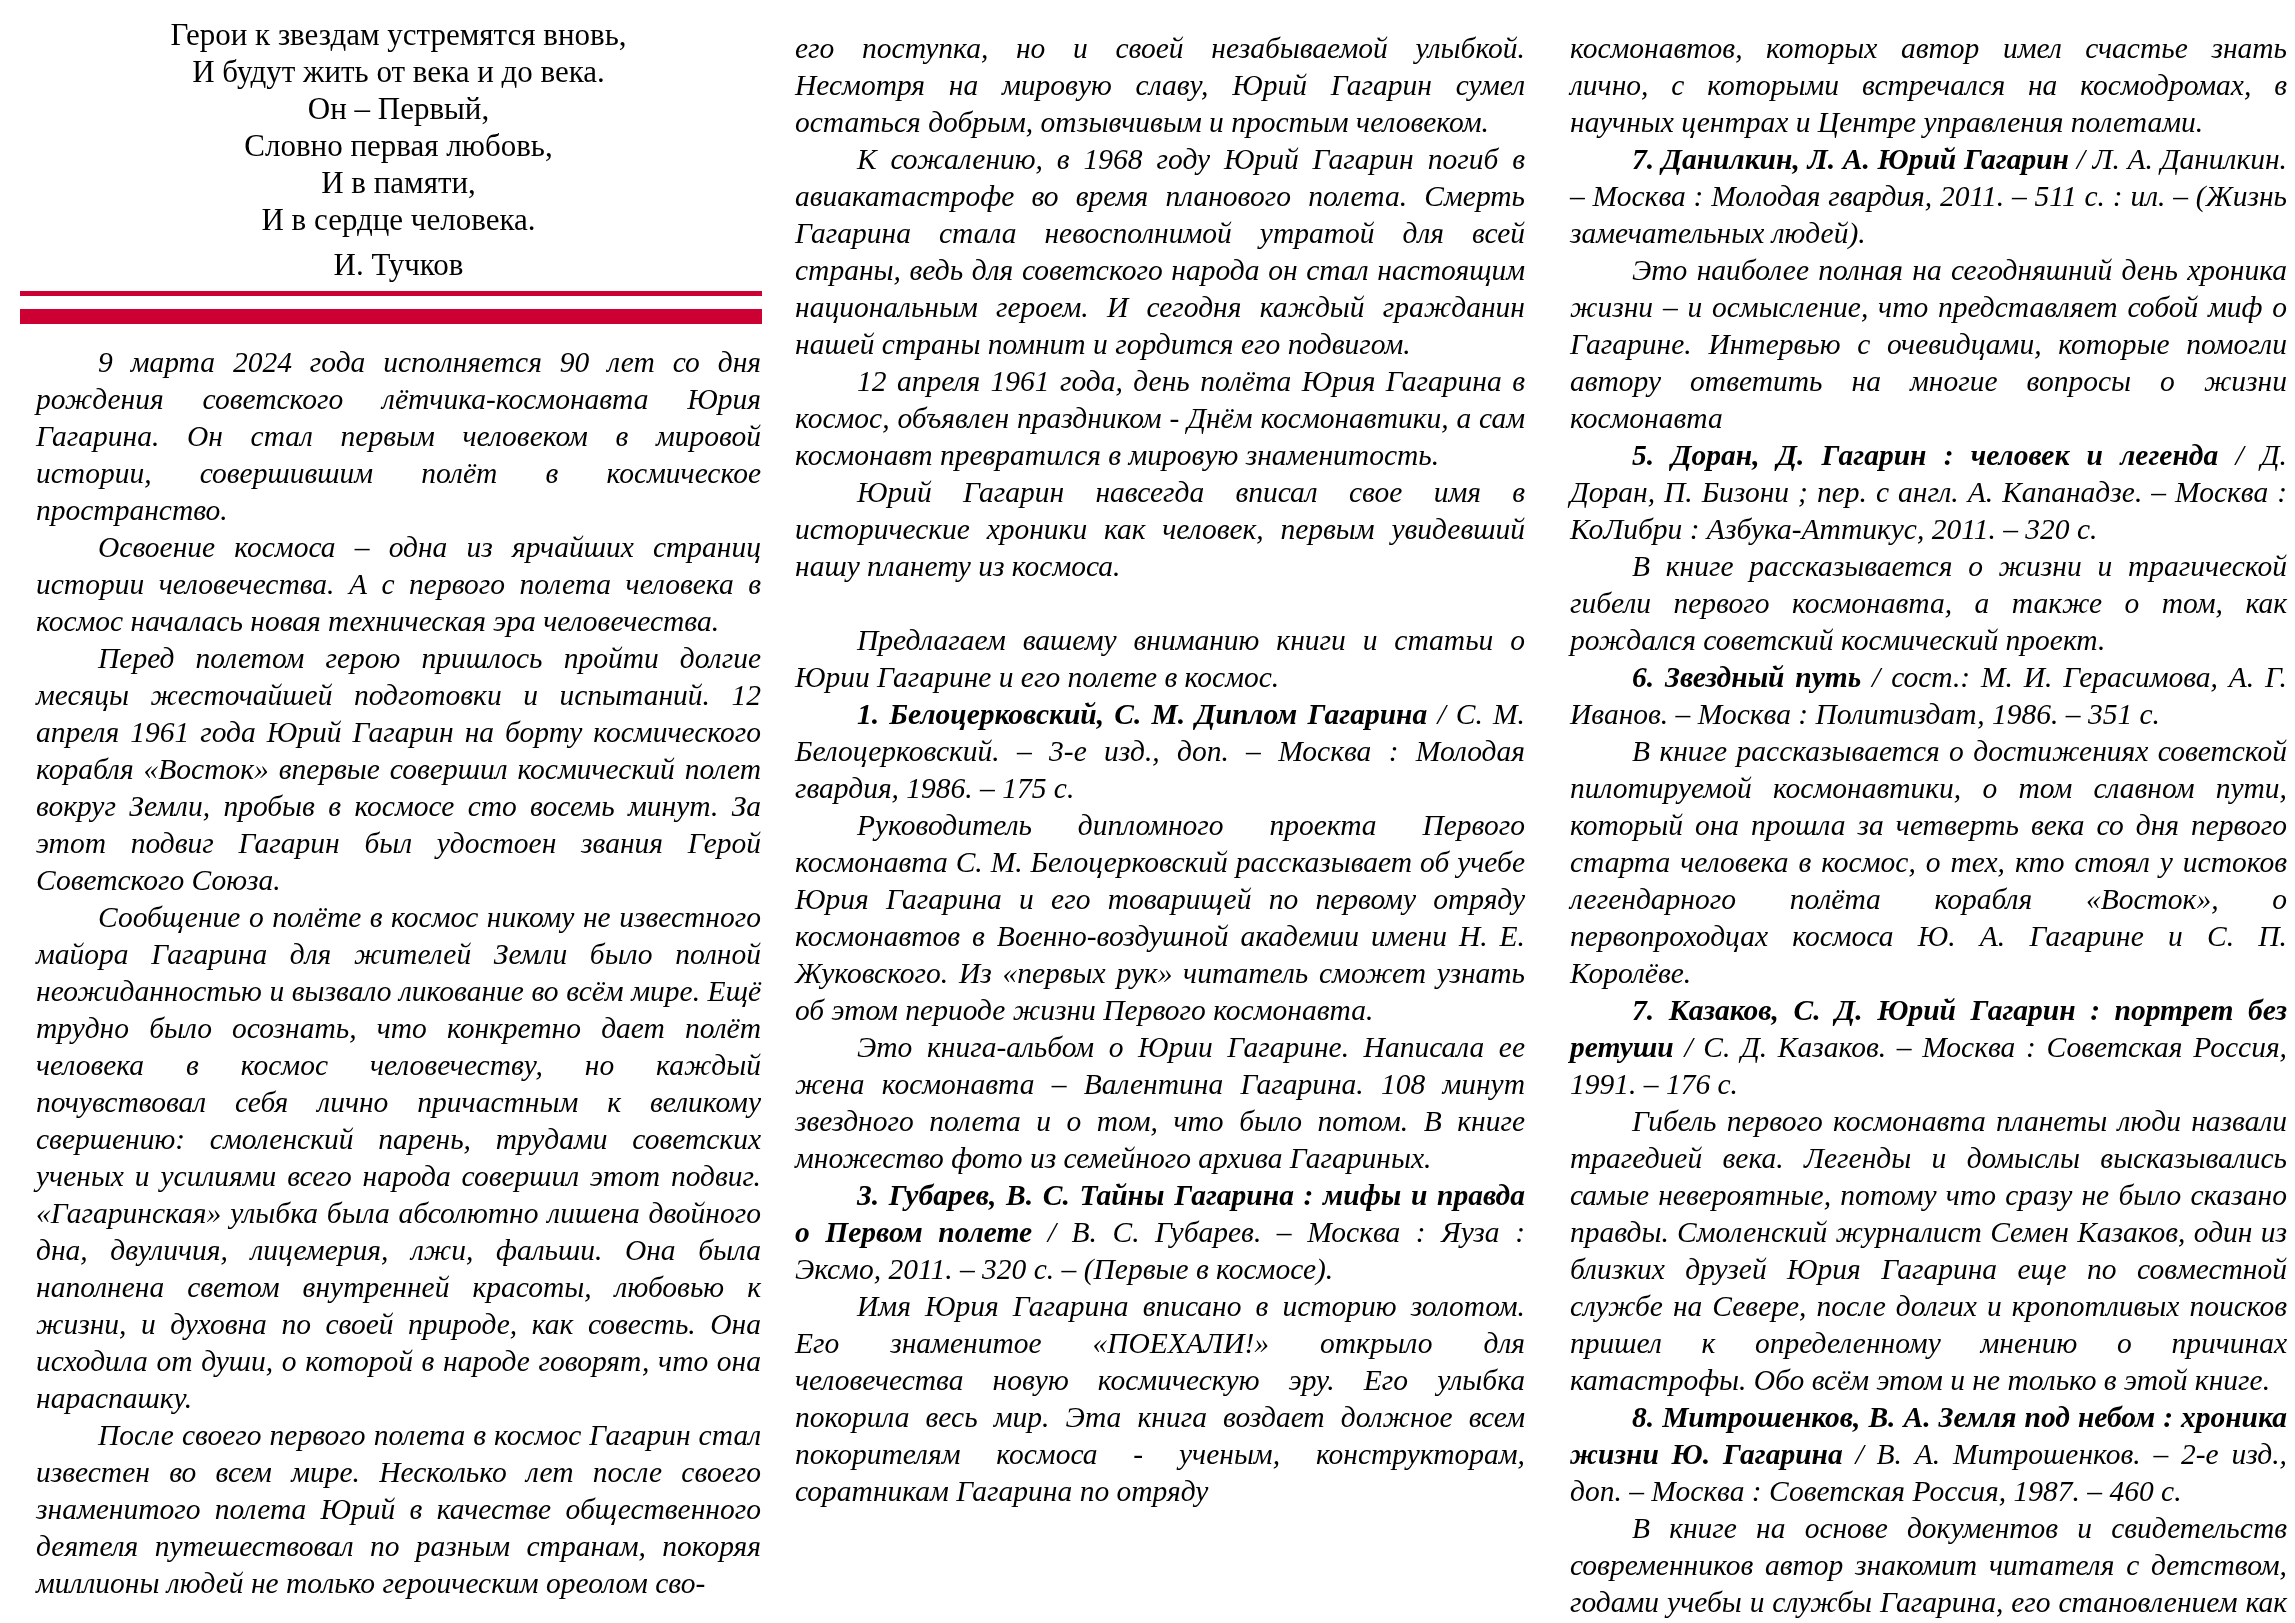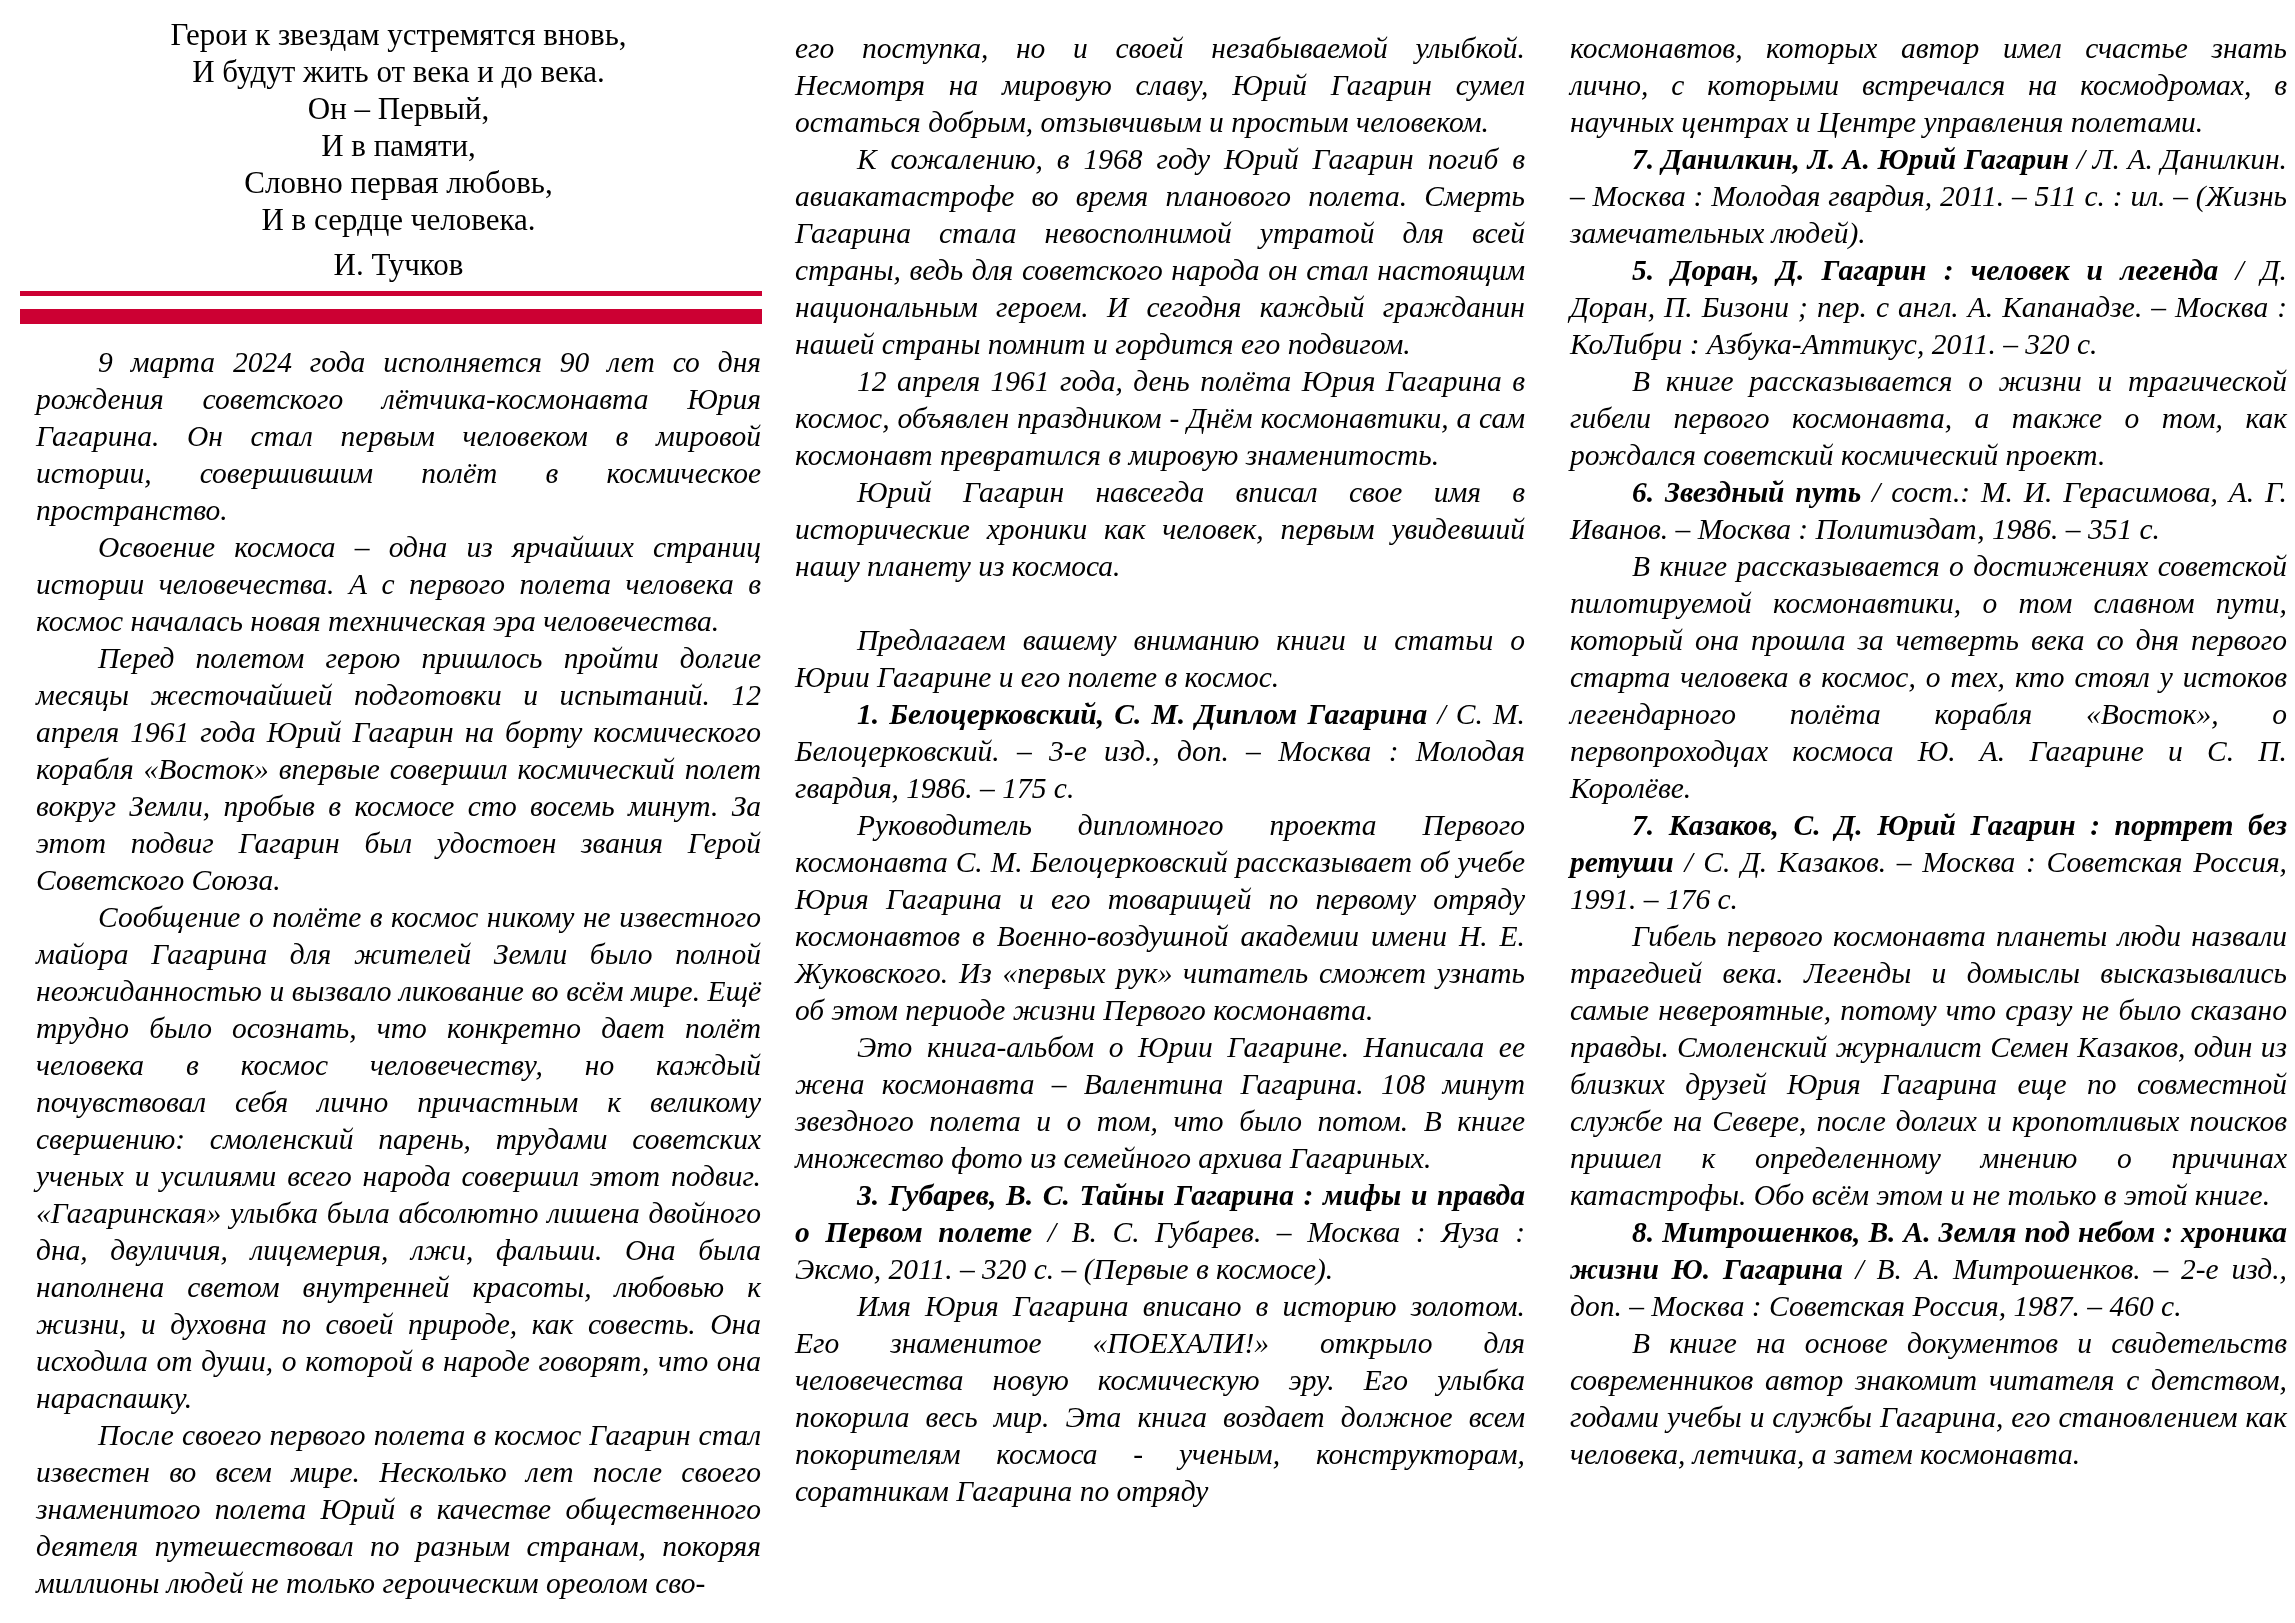--- a/index.html
+++ b/index.html
@@ -42,22 +42,22 @@
 </head>
 <body>
 
 <div class="page">
   <div class="col col-1">
     <div class="poem">
       <div>
           <div class="poem-line">Герои к звездам устремятся вновь,</div>
           <div class="poem-line">И будут жить от века и до века.</div>
           <div class="poem-line">Он – Первый,</div>
+          <div class="poem-line">Словно первая любовь,</div>
           <div class="poem-line">И в памяти,</div>
-          <div class="poem-line">Словно первая любовь,</div>
           <div class="poem-line">И в сердце человека.</div>
         </div>
       <div class="poem-line poem-author">И. Тучков</div>
     </div>
     <div class="rule rule-thin" style="background: rgb(204, 0, 51);"></div>
     <div class="rule rule-thick" style="background: rgb(204, 0, 51);"></div>
     <div class="col-body">
         <p class="para"><span>9 марта 2024 года исполняется 90 лет со дня рождения советского лётчика-космонавта Юрия Гагарина. Он стал первым человеком в мировой истории, совершившим полёт в космическое пространство.</span></p>
         <p class="para"><span>Освоение космоса – одна из ярчайших страниц истории человечества. А с первого полета человека в космос началась новая техническая эра человечества.</span></p>
         <p class="para"><span>Перед полетом герою пришлось пройти долгие месяцы жесточайшей подготовки и испытаний. 12 апреля 1961 года Юрий Гагарин на борту космического корабля «Восток» впервые совершил космический полет вокруг Земли, пробыв в космосе сто восемь минут. За этот подвиг Гагарин был удостоен звания Герой Советского Союза.</span></p>
@@ -76,20 +76,21 @@
         <p class="para"><span>Руководитель дипломного проекта Первого космонавта С. М. Белоцерковский рассказывает об учебе Юрия Гагарина и его товарищей по первому отряду космонавтов в Военно-воздушной академии имени Н. Е. Жуковского. Из «первых рук» читатель сможет узнать об этом периоде жизни Первого космонавта.</span></p>
         <p class="para"><span>Это книга-альбом о Юрии Гагарине. Написала ее жена космонавта – Валентина Гагарина. 108 минут звездного полета и о том, что было потом. В книге множество фото из семейного архива Гагариных.</span></p>
         <p class="para"><span class="bold">3. Губарев, В. С. Тайны Гагарина : мифы и правда о Первом полете</span><span> / В. С. Губарев. – Москва : Яуза : Эксмо, 2011. – 320 с. – (Первые в космосе).</span></p>
         <p class="para"><span>Имя Юрия Гагарина вписано в историю золотом. Его знаменитое «ПОЕХАЛИ!» открыло для человечества новую космическую эру. Его улыбка покорила весь мир. Эта книга воздает должное всем покорителям космоса - ученым, конструкторам, соратникам Гагарина по отряду</span></p>
       </div>
   </div>
   <div class="col col-3">
     <div class="col-body">
         <p class="para cont"><span>космонавтов, которых автор имел счастье знать лично, с которыми встречался на космодромах, в научных центрах и Центре управления полетами.</span></p>
         <p class="para"><span class="bold">7. Данилкин, Л. А. Юрий Гагарин</span><span> / Л. А. Данилкин. – Москва : Молодая гвардия, 2011. – 511 с. : ил. – (Жизнь замечательных людей).</span></p>
+        <p class="para"><span>Это наиболее полная на сегодняшний день хроника жизни – и осмысление, что представляет собой миф о Гагарине. Интервью с очевидцами, которые помогли автору ответить на многие вопросы о жизни космонавта</span></p>
         <p class="para"><span class="bold">5. Доран, Д. Гагарин : человек и легенда</span><span> / Д. Доран, П. Бизони ; пер. с англ. А. Капанадзе. – Москва : КоЛибри : Азбука-Аттикус, 2011. – 320 с.</span></p>
         <p class="para"><span>В книге рассказывается о жизни и трагической гибели первого космонавта, а также о том, как рождался советский космический проект.</span></p>
         <p class="para"><span class="bold">6. Звездный путь</span><span> / сост.: М. И. Герасимова, А. Г. Иванов. – Москва : Политиздат, 1986. – 351 с.</span></p>
         <p class="para"><span>В книге рассказывается о достижениях советской пилотируемой космонавтики, о том славном пути, который она прошла за четверть века со дня первого старта человека в космос, о тех, кто стоял у истоков легендарного полёта корабля «Восток», о первопроходцах космоса Ю. А. Гагарине и С. П. Королёве.</span></p>
         <p class="para"><span class="bold">7. Казаков, С. Д. Юрий Гагарин : портрет без ретуши</span><span> / С. Д. Казаков. – Москва : Советская Россия, 1991. – 176 с.</span></p>
         <p class="para"><span>Гибель первого космонавта планеты люди назвали трагедией века. Легенды и домыслы высказывались самые невероятные, потому что сразу не было сказано правды. Смоленский журналист Семен Казаков, один из близких друзей Юрия Гагарина еще по совместной службе на Севере, после долгих и кропотливых поисков пришел к определенному мнению о причинах катастрофы. Обо всём этом и не только в этой книге.</span></p>
         <p class="para"><span class="bold">8. Митрошенков, В. А. Земля под небом : хроника жизни Ю. Гагарина</span><span> / В. А. Митрошенков. – 2-е изд., доп. – Москва : Советская Россия, 1987. – 460 с.</span></p>
         <p class="para"><span>В книге на основе документов и свидетельств современников автор знакомит читателя с детством, годами учебы и службы Гагарина, его становлением как человека, летчика, а затем космонавта.</span></p>
       </div>
   </div>

